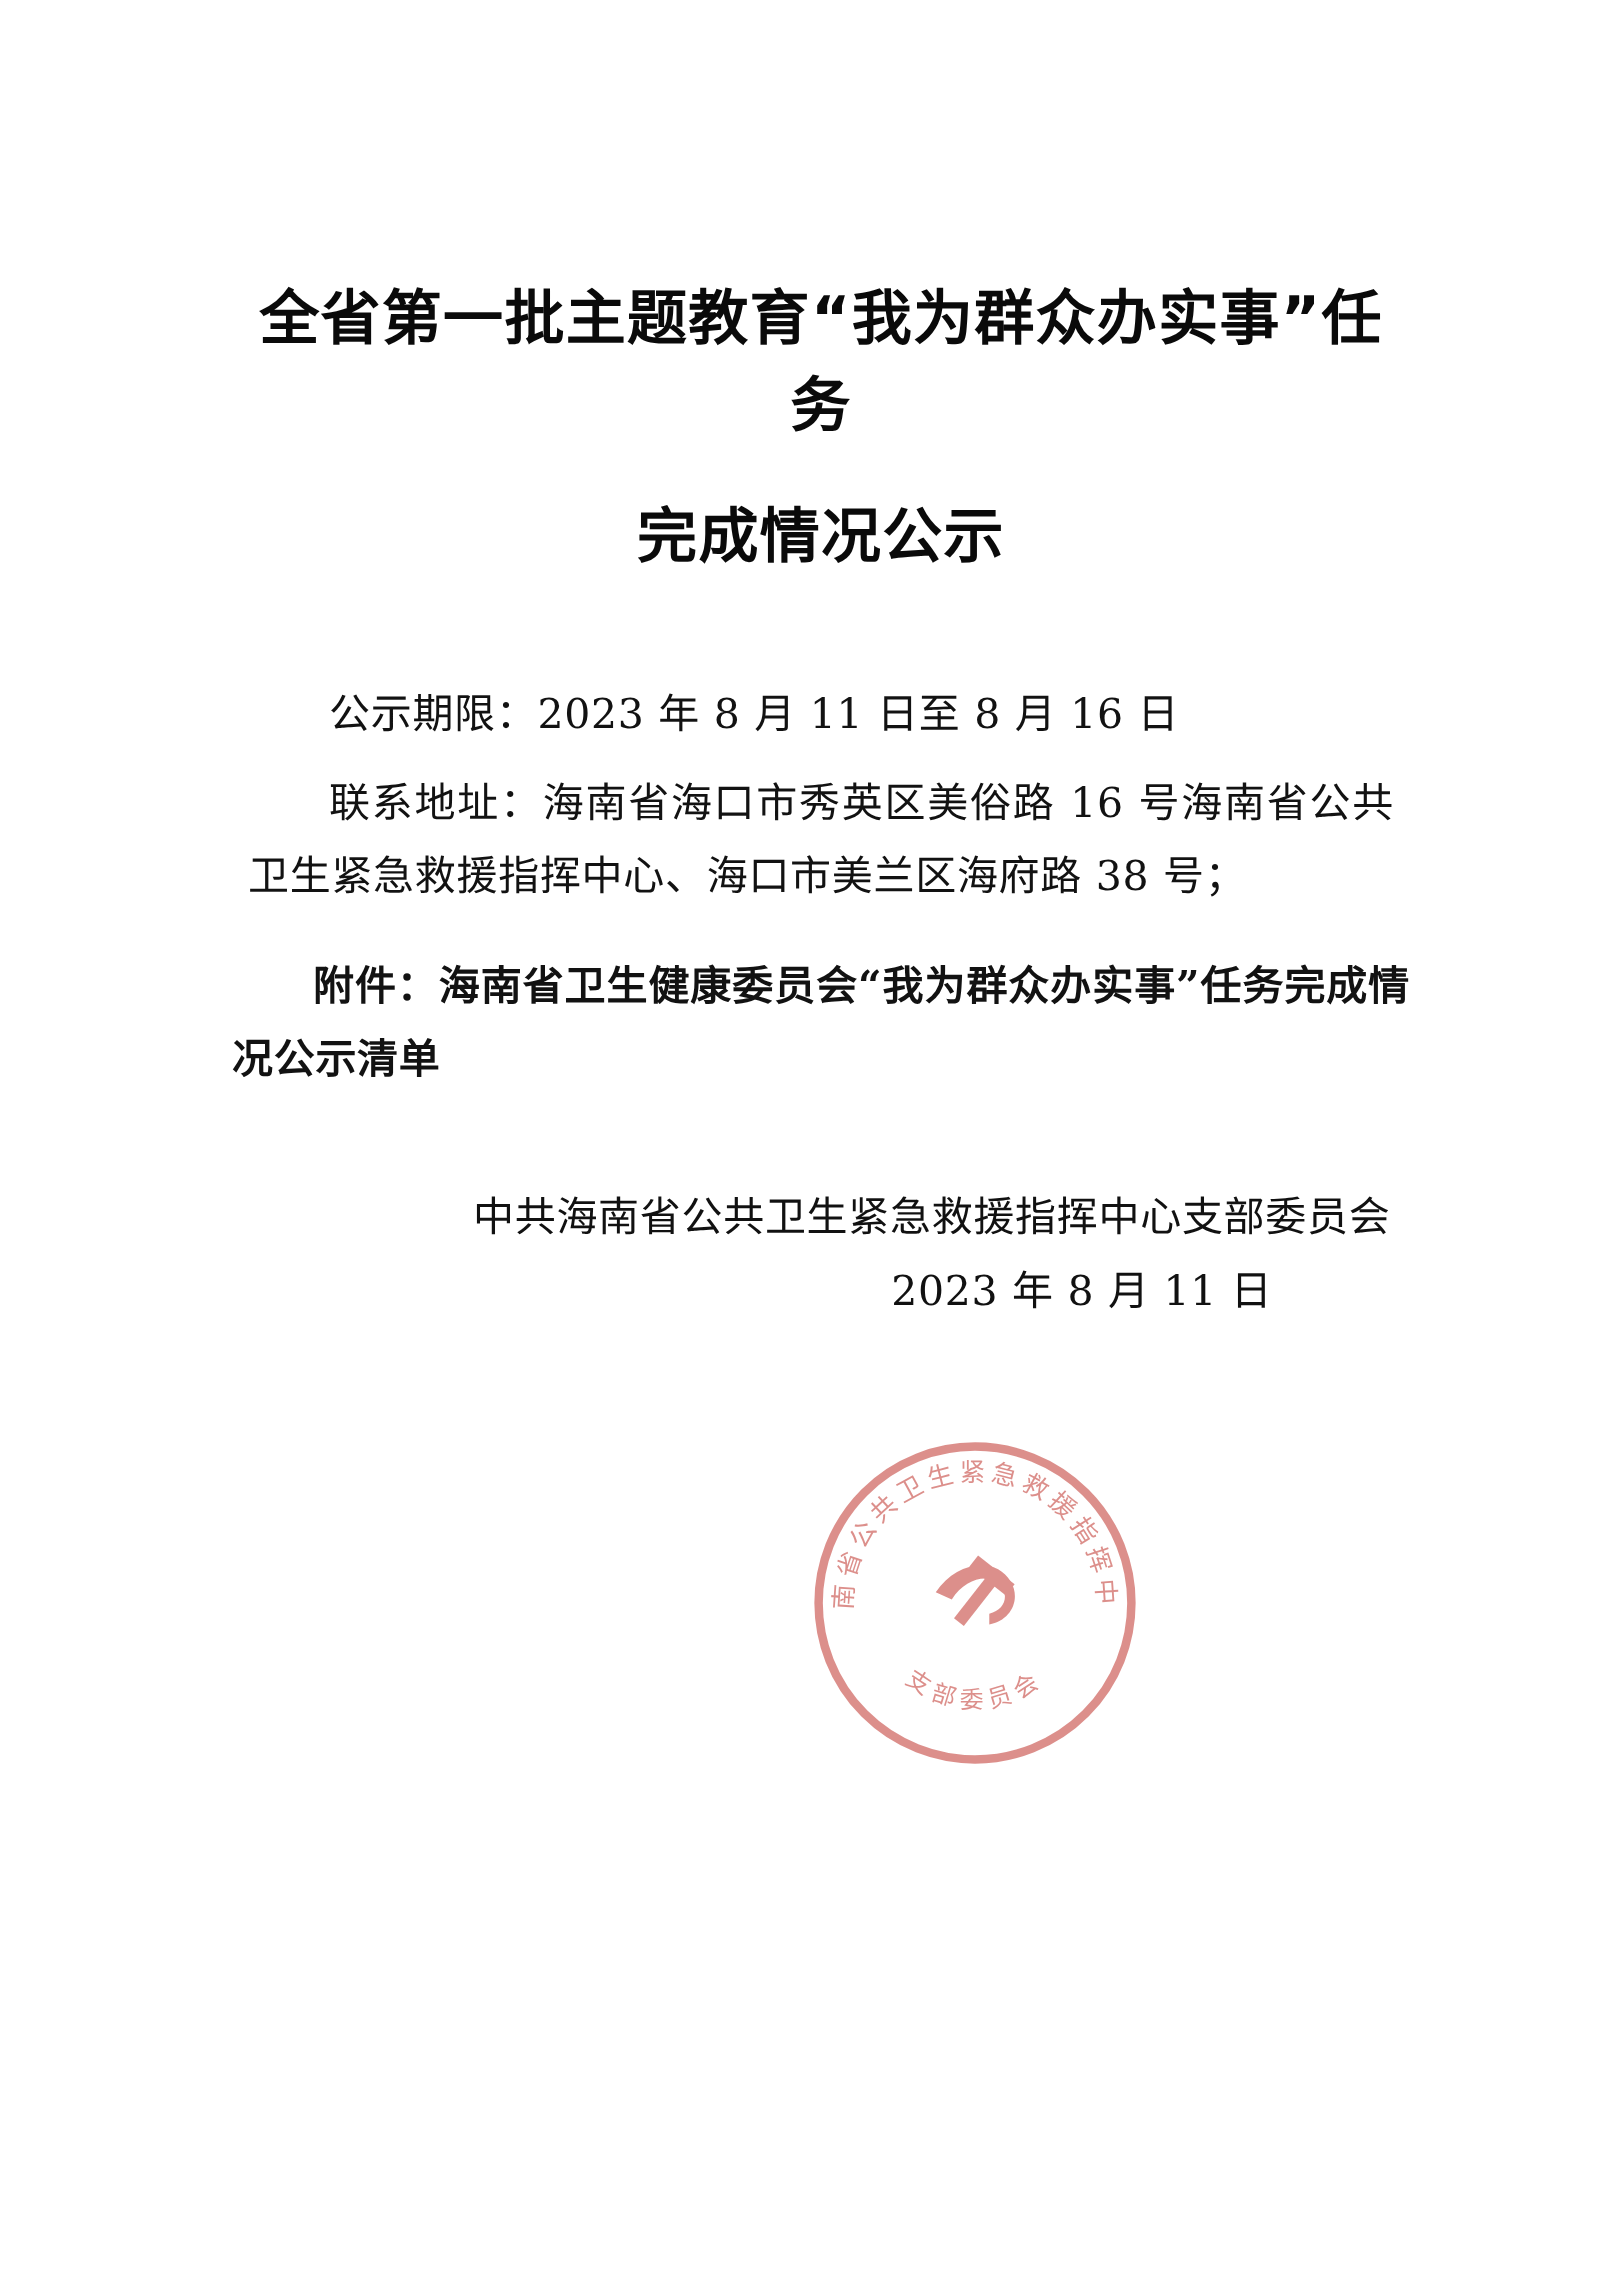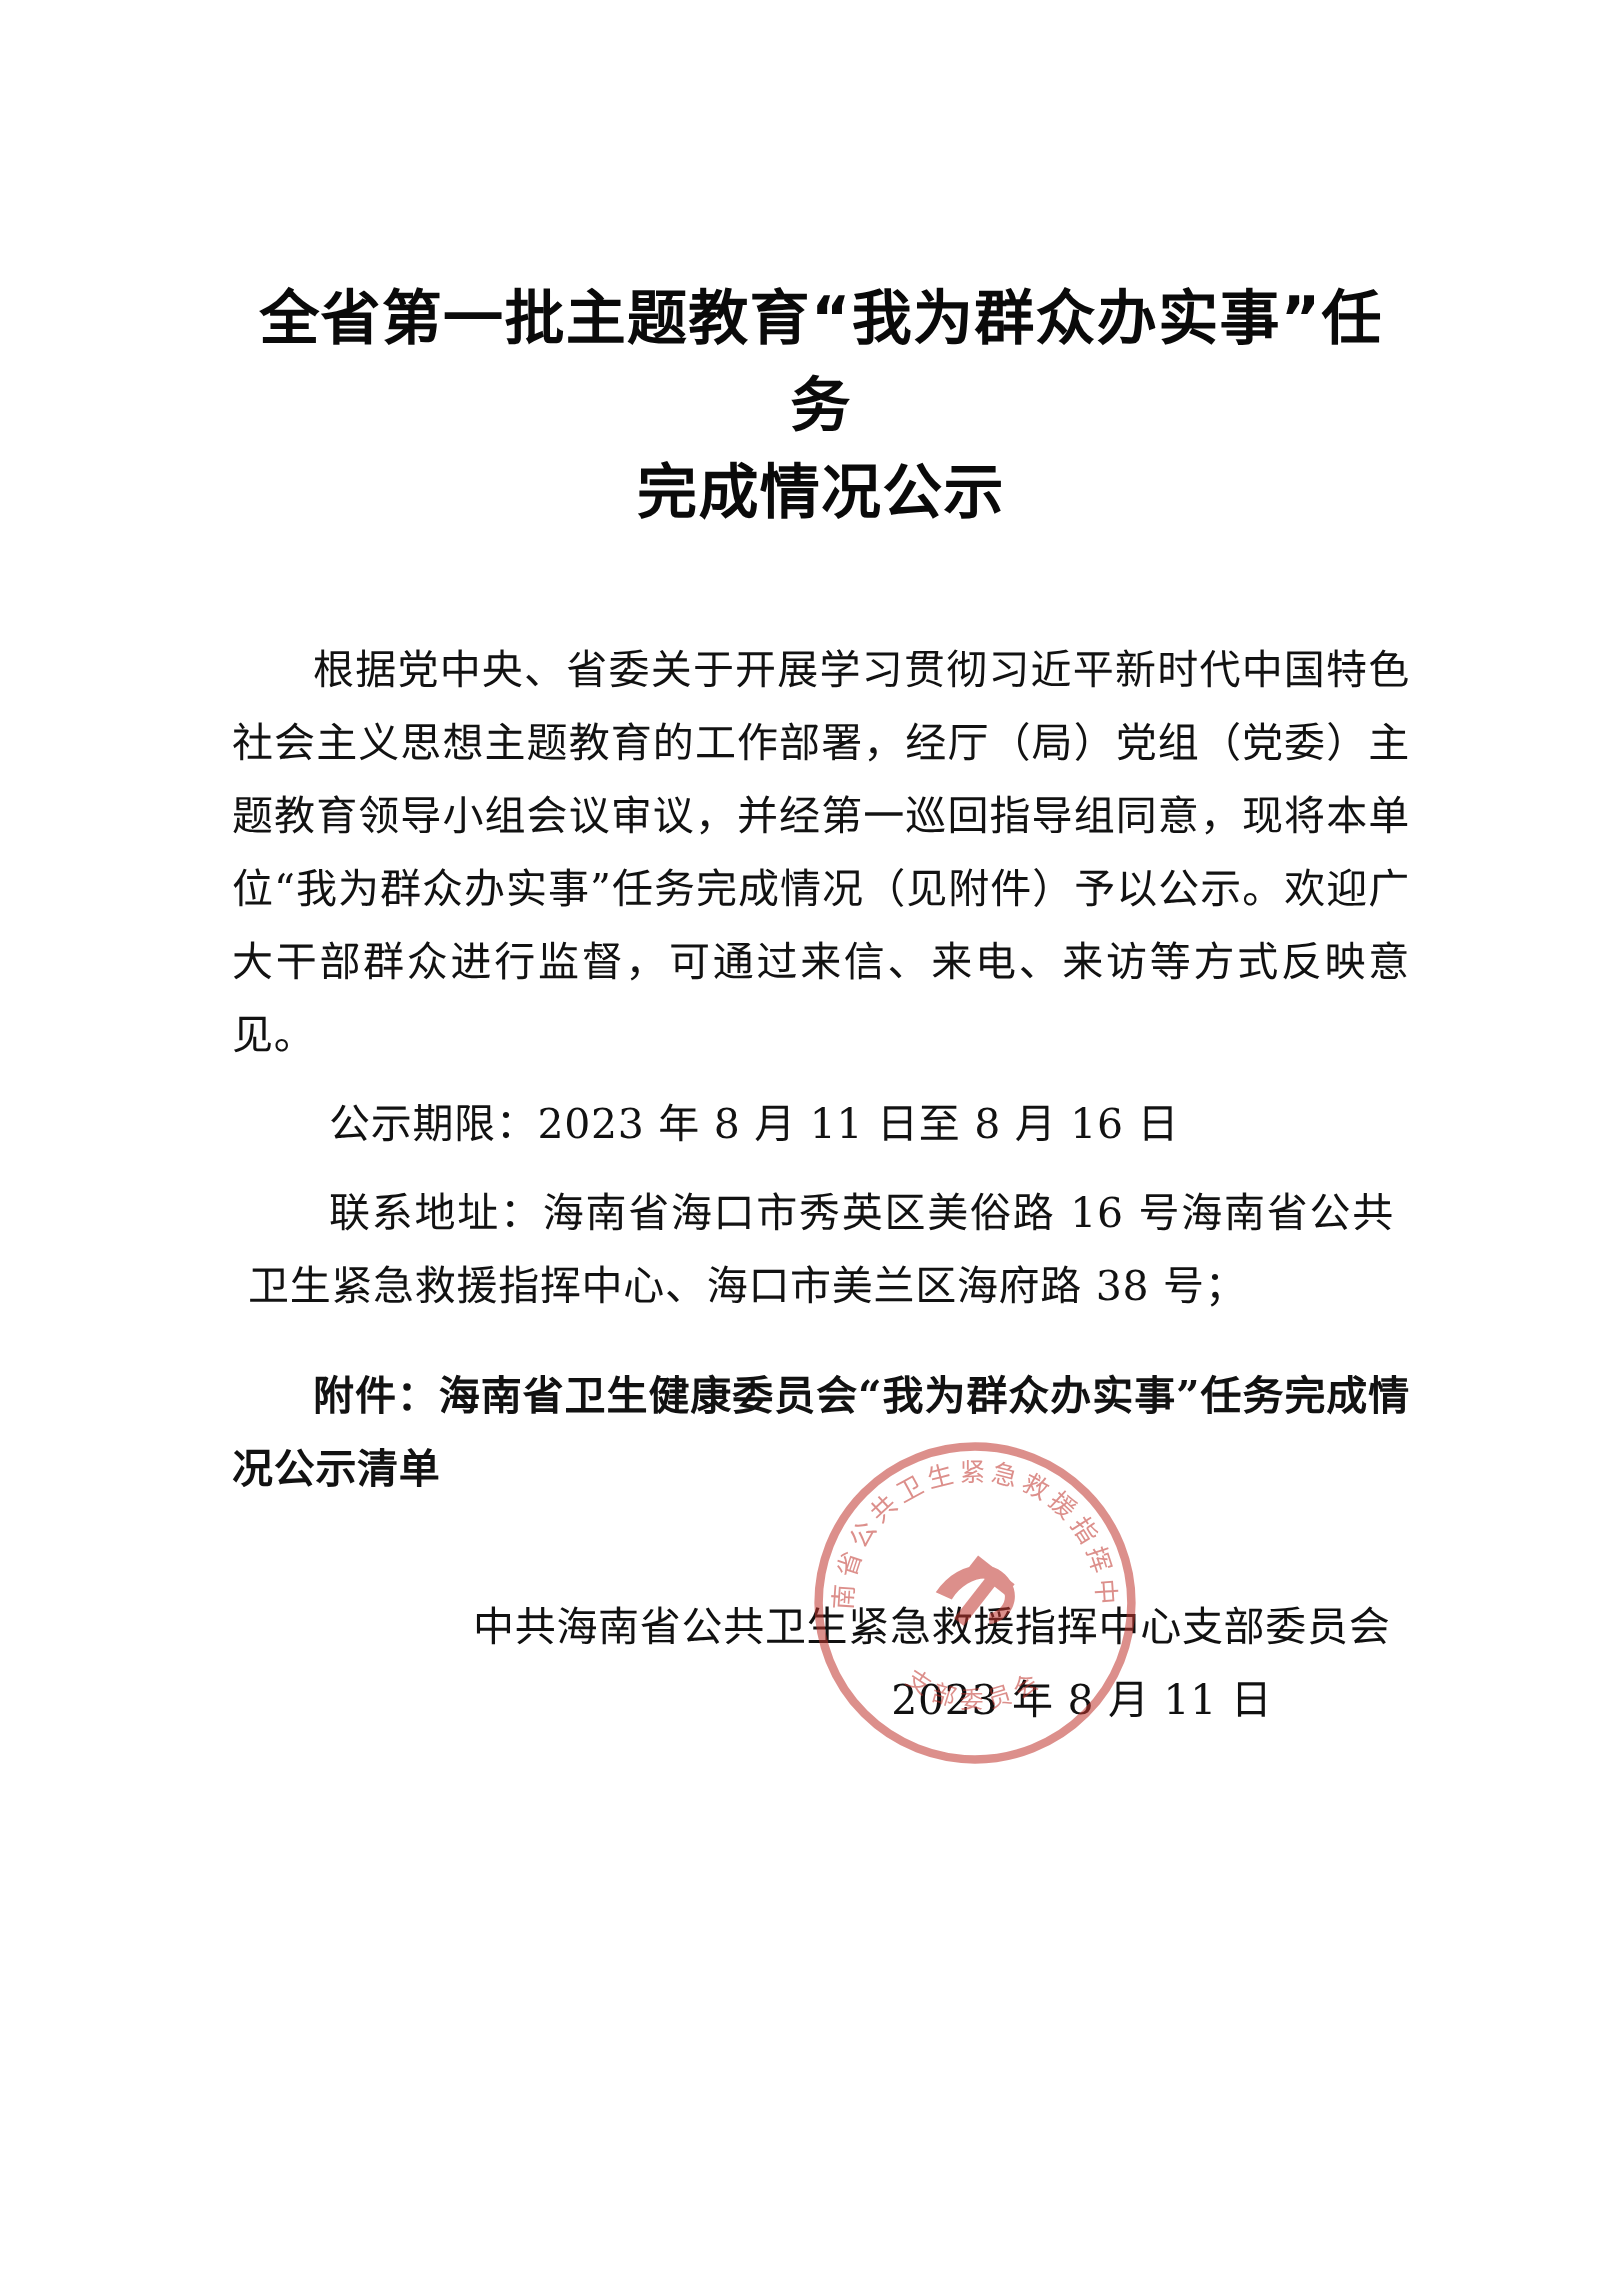--- a/index.html
+++ b/index.html
@@ -34,20 +34,21 @@
     font-weight: bold;
     font-size: 60px;
     line-height: 1.45;
     text-align: center;
     letter-spacing: 1.3px;
     color: #0a0a0a;
     margin: 0 0 0 0;
   }
   .doc-title .line2 {
     display: block;
+    margin-top: 44px;
   }
   .body-block {
     margin-top: 98px;
     font-size: 41px;
     line-height: 1.78;
     letter-spacing: 0.7px;
     text-align: justify;
     color: #121212;
   }
   .para {
@@ -105,21 +106,20 @@
 
   <div class="content">
 
     <h1 class="doc-title">
       <span>全省第一批主题教育“我为群众办实事”任务</span>
       <span class="line2">完成情况公示</span>
     </h1>
 
     <div class="body-block">
 
-      <p class="para">根据党中央、省委关于开展学习贯彻习近平新时代中国特色社会主义思想主题教育的工作部署，经厅（局）党组（党委）主题教育领导小组会议审议，并经第一巡回指导组同意，现将本单位“我为群众办实事”任务完成情况（见附件）予以公示。欢迎广大干部群众进行监督，可通过来信、来电、来访等方式反映意见。</p>
 
       <p class="info-line">公示期限：2023 年 8 月 11 日至 8 月 16 日</p>
 
 
       <p class="info-line">联系地址：海南省海口市秀英区美俗路 16 号海南省公共卫生紧急救援指挥中心、海口市美兰区海府路 38 号；</p>
 
       <p class="attach-para">附件：海南省卫生健康委员会“我为群众办实事”任务完成情况公示清单</p>
 
     </div>
 

